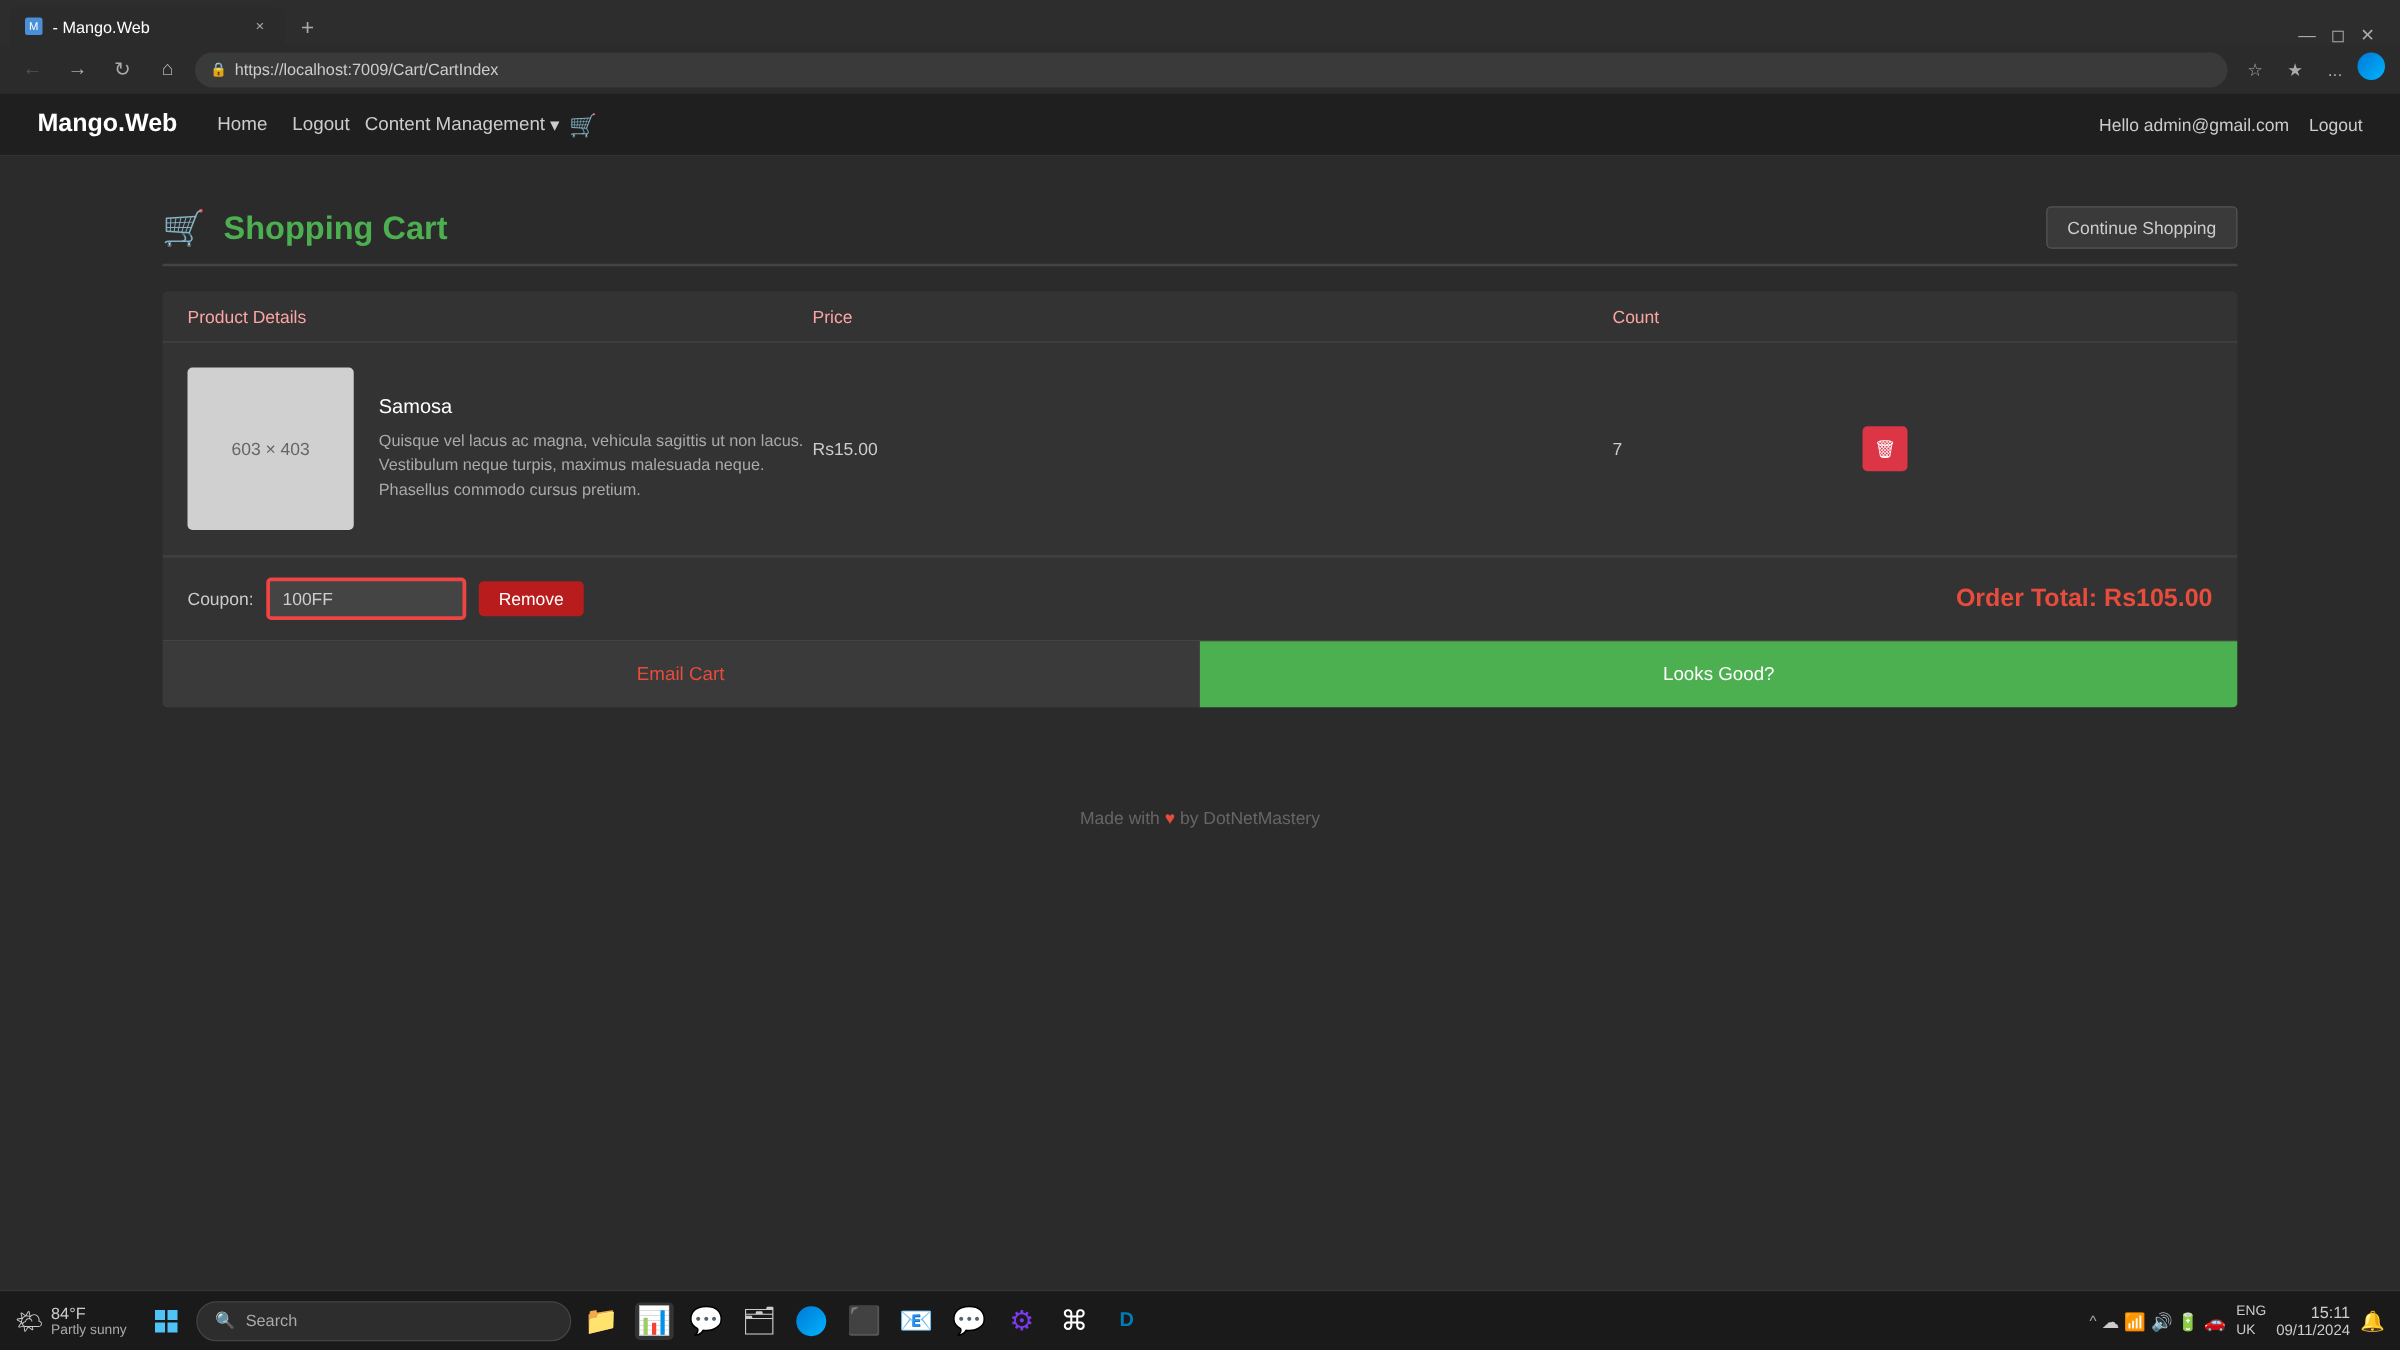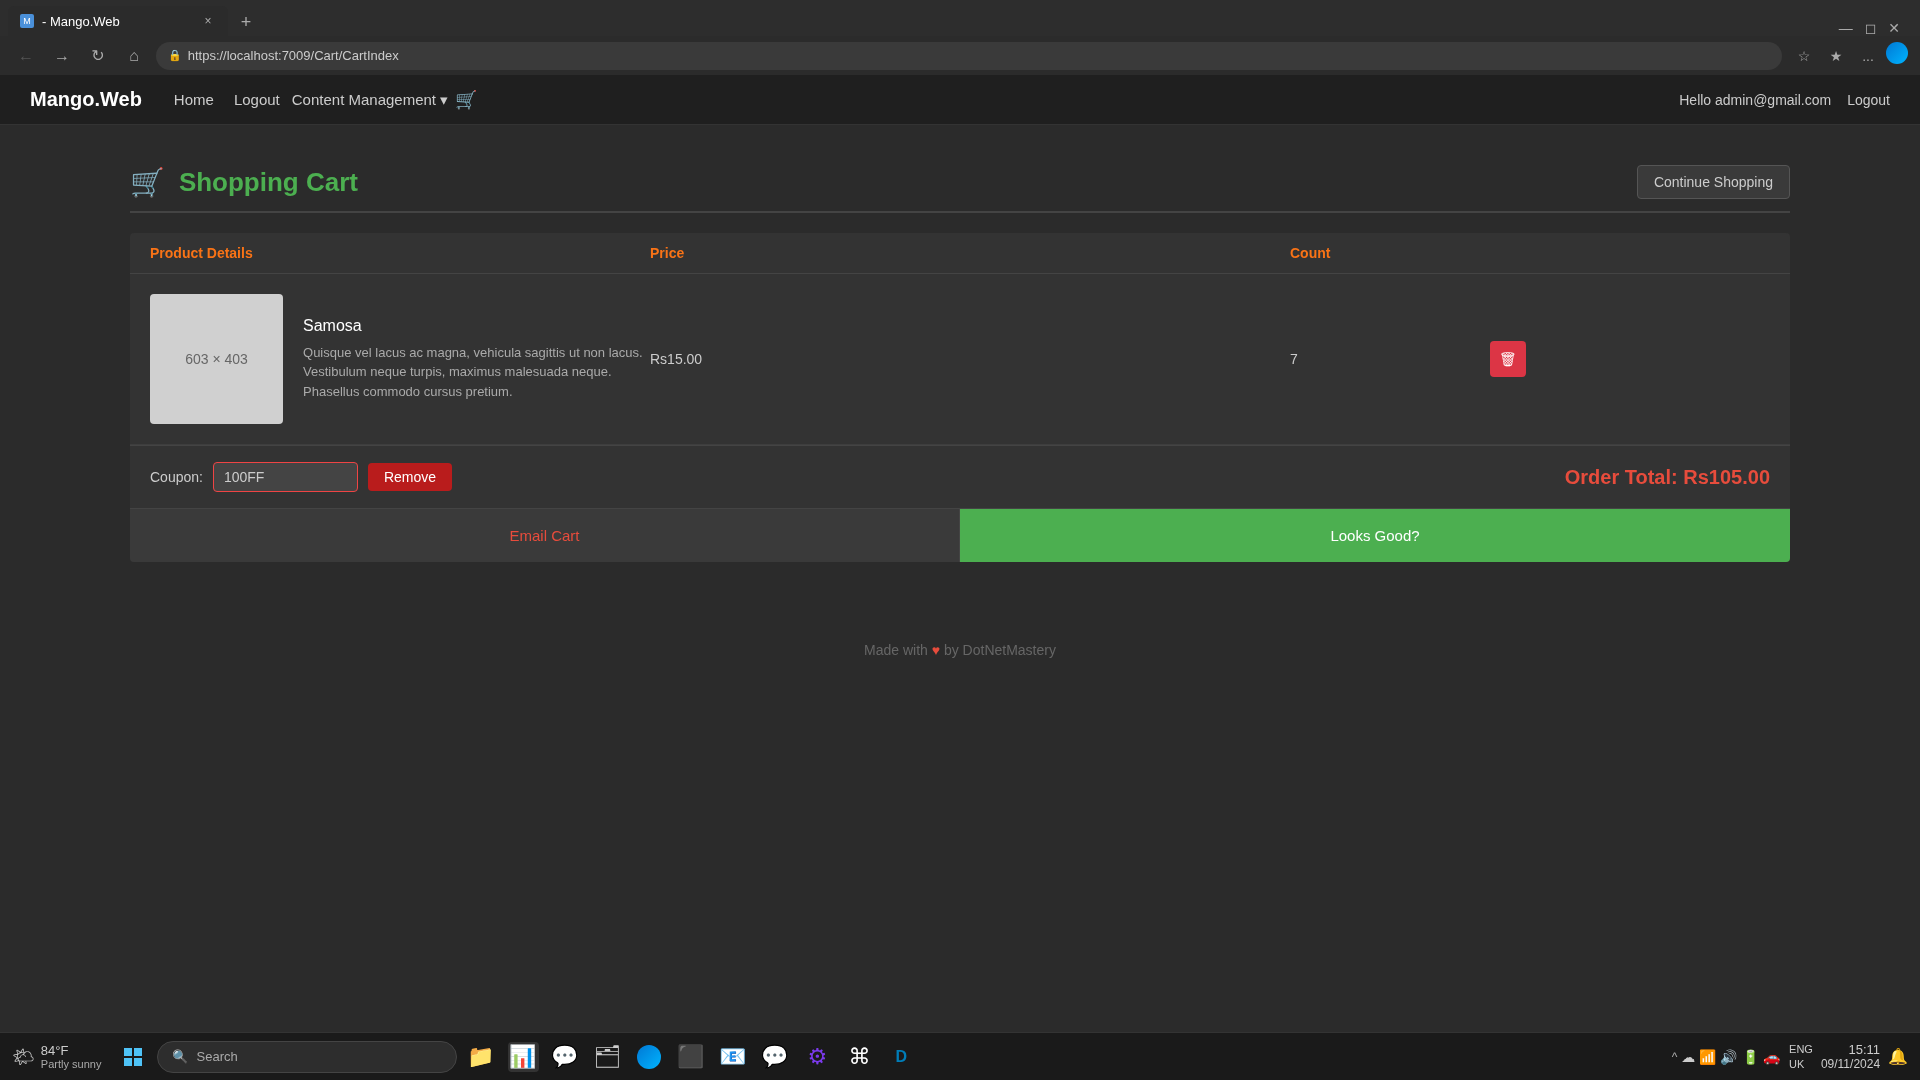--- a/index.html
+++ b/index.html
@@ -34,35 +34,35 @@
     .main-content { padding: 40px 130px; }
     .cart-header { display: flex; align-items: center; justify-content: space-between; margin-bottom: 20px; border-bottom: 2px solid #444; padding-bottom: 12px; }
     .cart-title-group { display: flex; align-items: center; gap: 14px; }
     .cart-icon { color: #4caf50; font-size: 28px; }
     .cart-title { color: #4caf50; font-size: 26px; font-weight: 600; }
     .continue-shopping-btn { background: #3a3a3a; border: 1px solid #555; color: #ccc; padding: 8px 16px; border-radius: 4px; font-size: 14px; cursor: pointer; }
 
     
     .cart-table { background: #333; border-radius: 4px; overflow: hidden; }
     .cart-table-header { display: grid; grid-template-columns: 500px 1fr 200px 200px 80px; padding: 12px 20px; border-bottom: 1px solid #444; }
-    .cart-table-header span { color: #f97316; font-size: 14px; font-weight: 700; }
+    .cart-table-header span { color: #fca5a5; font-size: 14px; font-weight: 400; }
     .cart-row { display: grid; grid-template-columns: 500px 1fr 200px 200px 80px; padding: 20px; align-items: center; border-bottom: 1px solid #3e3e3e; }
     .product-img-placeholder { width: 200px; height: 130px; background: #d0d0d0; display: flex; align-items: center; justify-content: center; color: #666; font-size: 14px; border-radius: 4px; }
     .product-info { padding-left: 20px; }
     .product-name { color: #fff; font-size: 16px; font-weight: 500; margin-bottom: 8px; }
     .product-desc { color: #aaa; font-size: 13px; line-height: 1.5; }
     .product-price { color: #ccc; font-size: 14px; }
     .product-count { color: #ccc; font-size: 14px; }
     .delete-btn { background: #dc3545; border: none; color: white; width: 36px; height: 36px; border-radius: 4px; cursor: pointer; display: flex; align-items: center; justify-content: center; font-size: 14px; }
 
     
     .cart-footer { padding: 16px 20px; border-top: 1px solid #444; display: flex; align-items: center; justify-content: space-between; }
     .coupon-section { display: flex; align-items: center; gap: 10px; }
     .coupon-label { color: #ccc; font-size: 14px; }
-    .coupon-input { background: #444; border: 1px solid #ef4444; color: #ccc; padding: 6px 10px; border-radius: 4px; font-size: 14px; width: 145px; }
+    .coupon-input { background: #444; border: 3px solid #ef4444; color: #ccc; padding: 6px 10px; border-radius: 4px; font-size: 14px; width: 160px; }
     .remove-btn { background: #b91c1c; border: none; color: white; padding: 6px 16px; border-radius: 4px; font-size: 14px; cursor: pointer; }
     .order-total { color: #e74c3c; font-size: 20px; font-weight: 600; }
 
     
     .cart-actions { display: grid; grid-template-columns: 1fr 1fr; border-top: 1px solid #444; }
     .email-cart-btn { background: #3a3a3a; border: none; border-right: 1px solid #444; color: #e74c3c; padding: 18px; font-size: 15px; cursor: pointer; text-align: center; }
     .looks-good-btn { background: #4caf50; border: none; color: white; padding: 18px; font-size: 15px; cursor: pointer; text-align: center; font-weight: 500; }
 
     
     .page-footer { text-align: center; padding: 40px; color: #666; font-size: 14px; }

